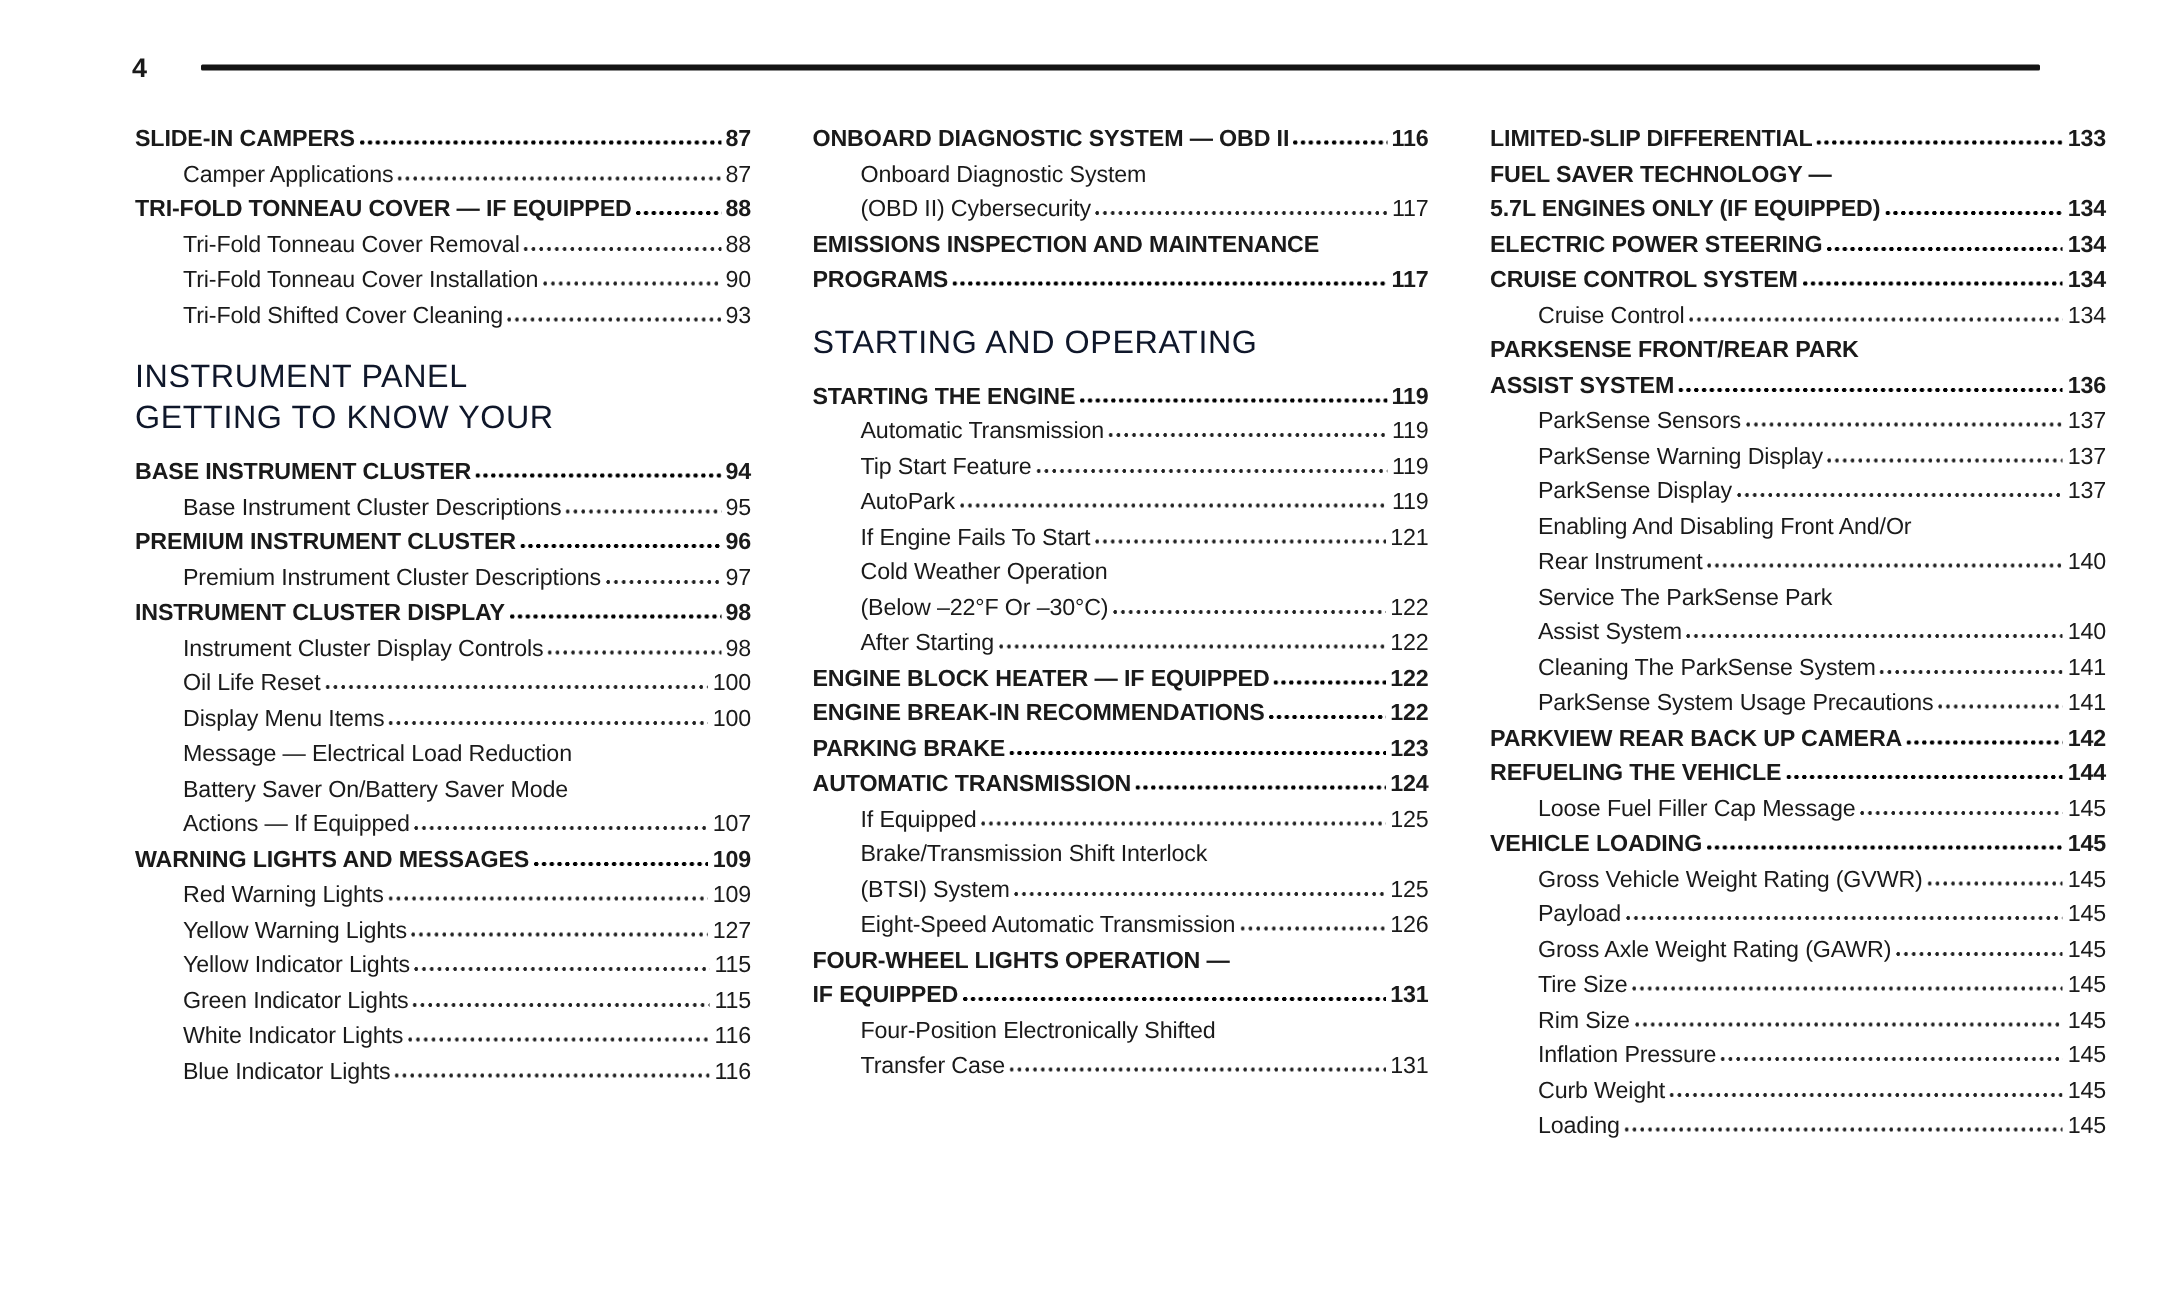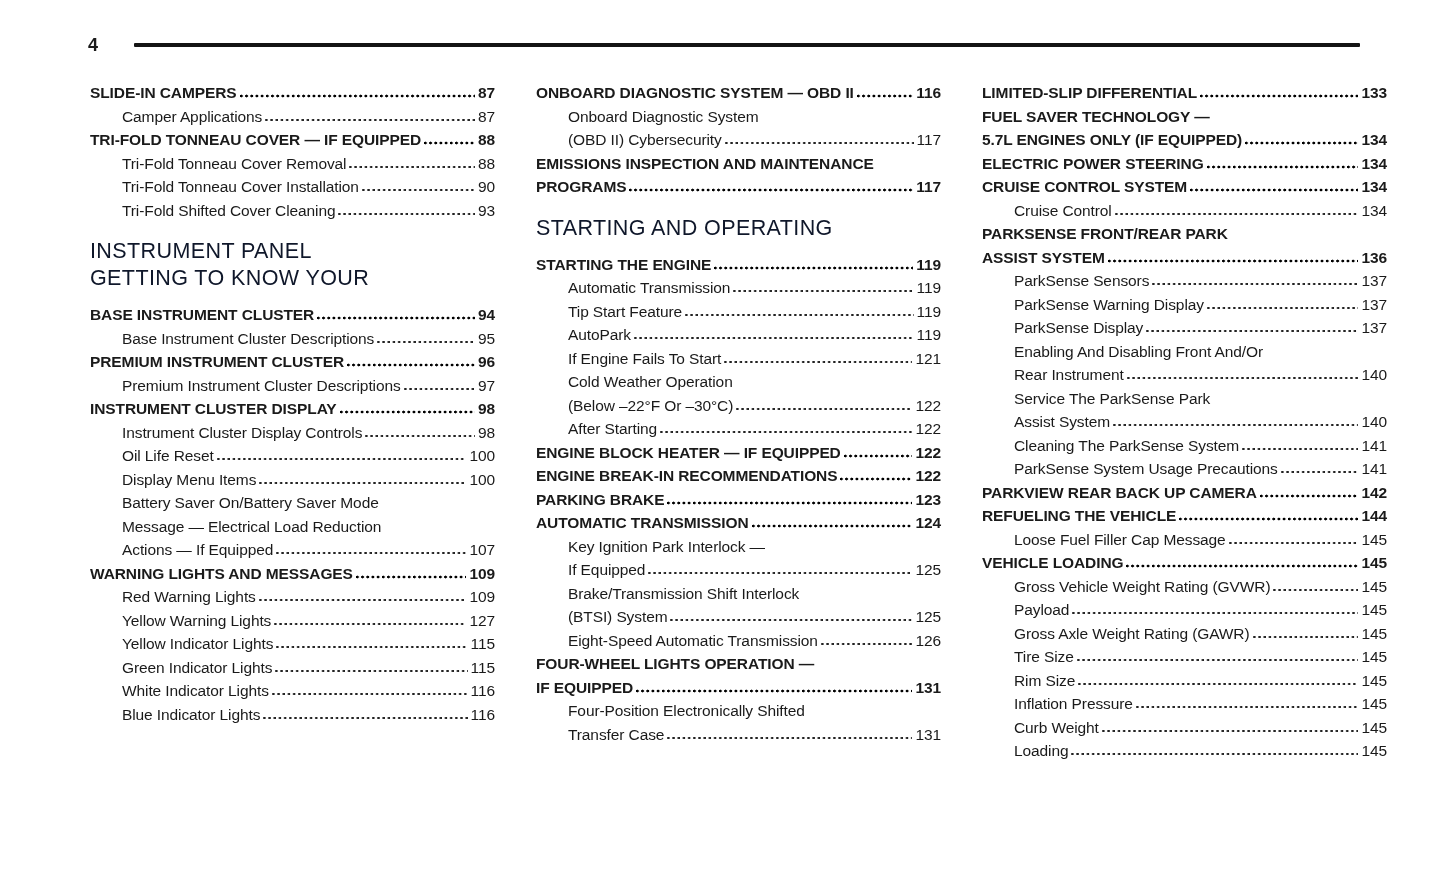--- a/index.html
+++ b/index.html
@@ -9,21 +9,21 @@
     font-family: "Liberation Sans", "DejaVu Sans", sans-serif;
     color: #1a1a1a;
     overflow: hidden;
   }
   .page { width: 1445px; height: 874px; position: relative; }
 
   .header { display: flex; align-items: center; padding: 36px 85px 0 88px; }
   .page-num { font-size: 18px; font-weight: 700; line-height: 1; }
   .rule { flex: 1; height: 4px; background: #141414; margin-left: 36px; border-radius: 1px; }
 
-  .columns { display: flex; gap: 41px; padding: 27px 58px 0 90px; }
+  .columns { display: flex; gap: 41px; padding: 27px 41px 0 90px; }
   .column { flex: 1 1 0; min-width: 0; }
 
   .toc-entry { font-size: 15.5px; line-height: 23.5px; letter-spacing: -0.1px; }
   .toc-entry.main { font-weight: 700; }
   .toc-entry.sub  { padding-left: 32px; font-weight: 400; }
 
   .pre-line { white-space: nowrap; }
   .leader-line { display: flex; align-items: baseline; }
   .entry-text { white-space: nowrap; }
   .entry-page { white-space: nowrap; }
@@ -157,22 +157,22 @@
           </div>
         </div>
         <div class="toc-entry sub">
           <div class="leader-line">
             <span class="entry-text">Display Menu Items</span>
             <span class="dots"></span>
             <span class="entry-page">100</span>
           </div>
         </div>
         <div class="toc-entry sub">
+          <div class="pre-line">Message — Electrical Load Reduction</div>
           <div class="pre-line">Battery Saver On/Battery Saver Mode</div>
-          <div class="pre-line">Message — Electrical Load Reduction</div>
           <div class="leader-line">
             <span class="entry-text">Actions — If Equipped</span>
             <span class="dots"></span>
             <span class="entry-page">107</span>
           </div>
         </div>
         <div class="toc-entry main">
           <div class="leader-line">
             <span class="entry-text">WARNING LIGHTS AND MESSAGES</span>
             <span class="dots"></span>
@@ -321,21 +321,20 @@
           </div>
         </div>
         <div class="toc-entry main">
           <div class="leader-line">
             <span class="entry-text">AUTOMATIC TRANSMISSION</span>
             <span class="dots"></span>
             <span class="entry-page">124</span>
           </div>
         </div>
         <div class="toc-entry sub">
-          <div class="pre-line">Key Ignition Park Interlock —</div>
           <div class="leader-line">
             <span class="entry-text">If Equipped</span>
             <span class="dots"></span>
             <span class="entry-page">125</span>
           </div>
         </div>
         <div class="toc-entry sub">
           <div class="pre-line">Brake/Transmission Shift Interlock</div>
           <div class="leader-line">
             <span class="entry-text">(BTSI) System</span>

